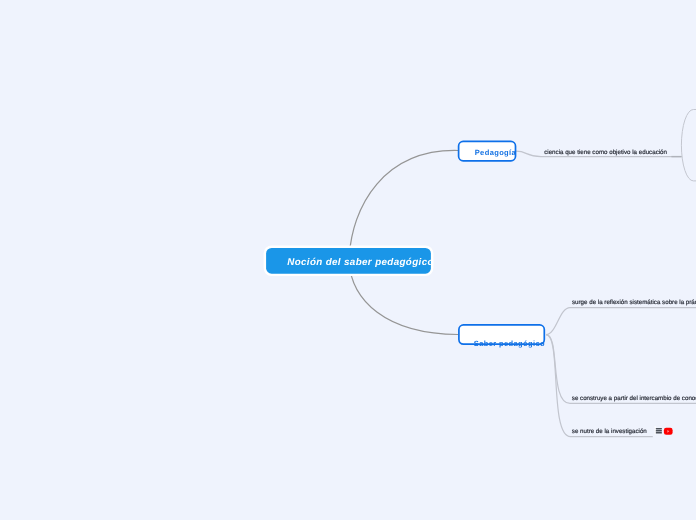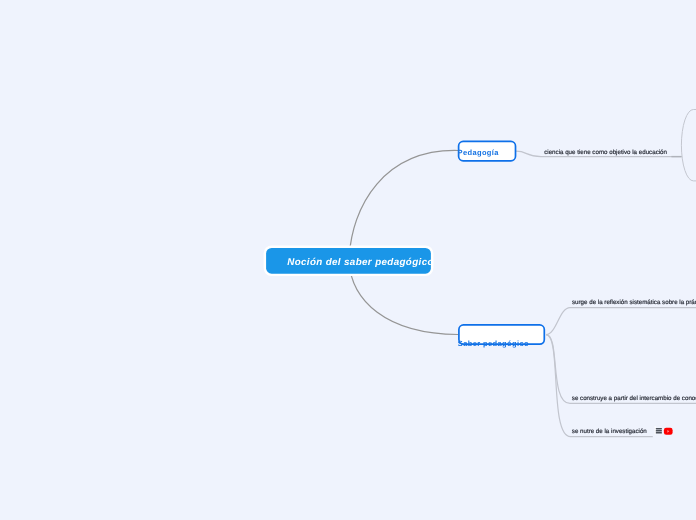--- a/index.html
+++ b/index.html
@@ -10,21 +10,21 @@
   #canvas{position:relative;width:696px;height:520px;transform:translateZ(0);}
   svg.links{position:absolute;left:0;top:0;width:696px;height:520px;pointer-events:none;}
   .node{position:absolute;box-sizing:border-box;white-space:nowrap;}
   .root-node{color:#fff;
      font-weight:bold;font-style:italic;font-size:9.8px;letter-spacing:.37px;
      display:flex;align-items:center;justify-content:center;}
   .root-node span,.main-node span{opacity:.999;}
   .main-node span{position:relative;top:1.3px;}
   .root-node span{position:relative;top:2.1px;}
   .main-node{color:#1673e3;font-weight:bold;font-size:7.5px;letter-spacing:.38px;
-     display:flex;align-items:center;justify-content:flex-start;}
+     display:flex;align-items:center;justify-content:flex-end;}
   .leaf{position:absolute;color:#2e323c;font-size:6.2px;white-space:nowrap;line-height:8px;
      -webkit-text-stroke:0.2px #2e323c;}
   .icons{position:absolute;display:flex;align-items:center;}
 </style>
 </head>
 <body>
 
 <div id="canvas">
   <svg class="links" viewBox="0 0 696 520">
 

